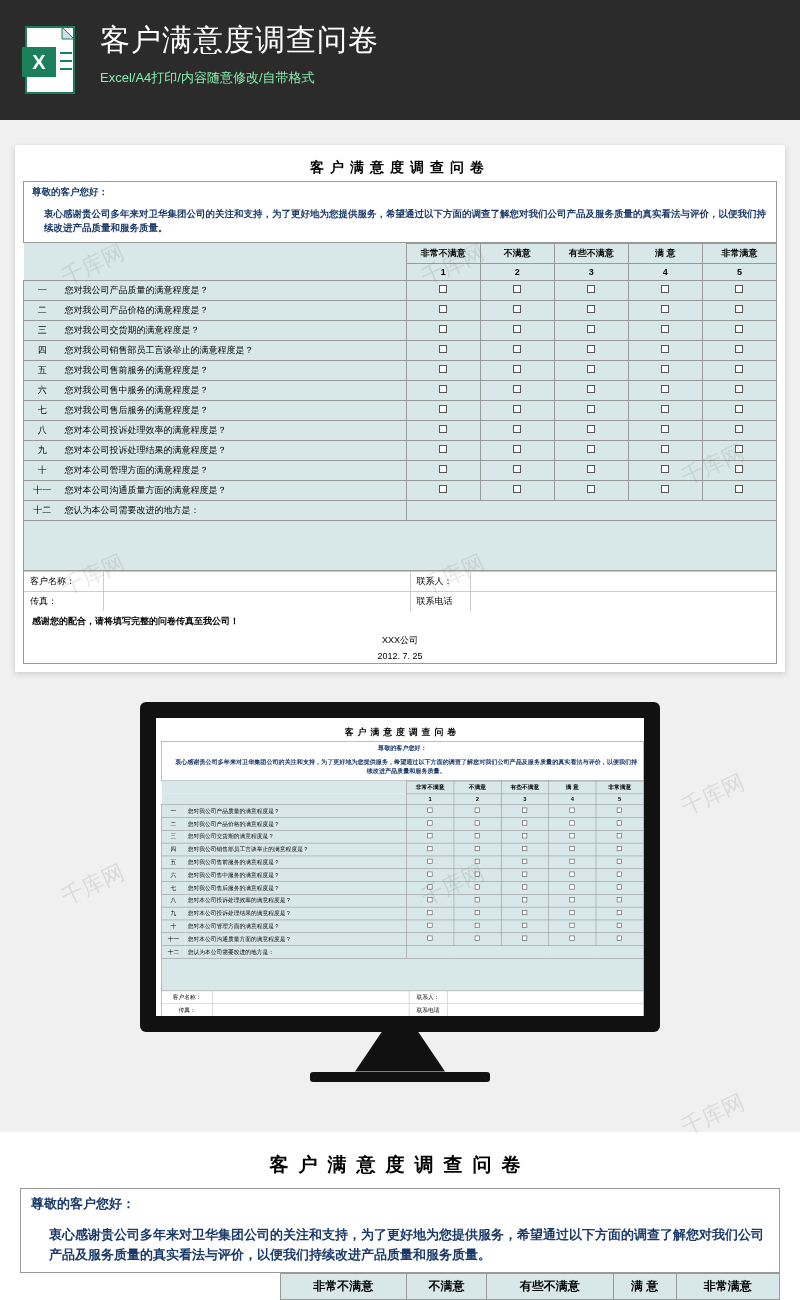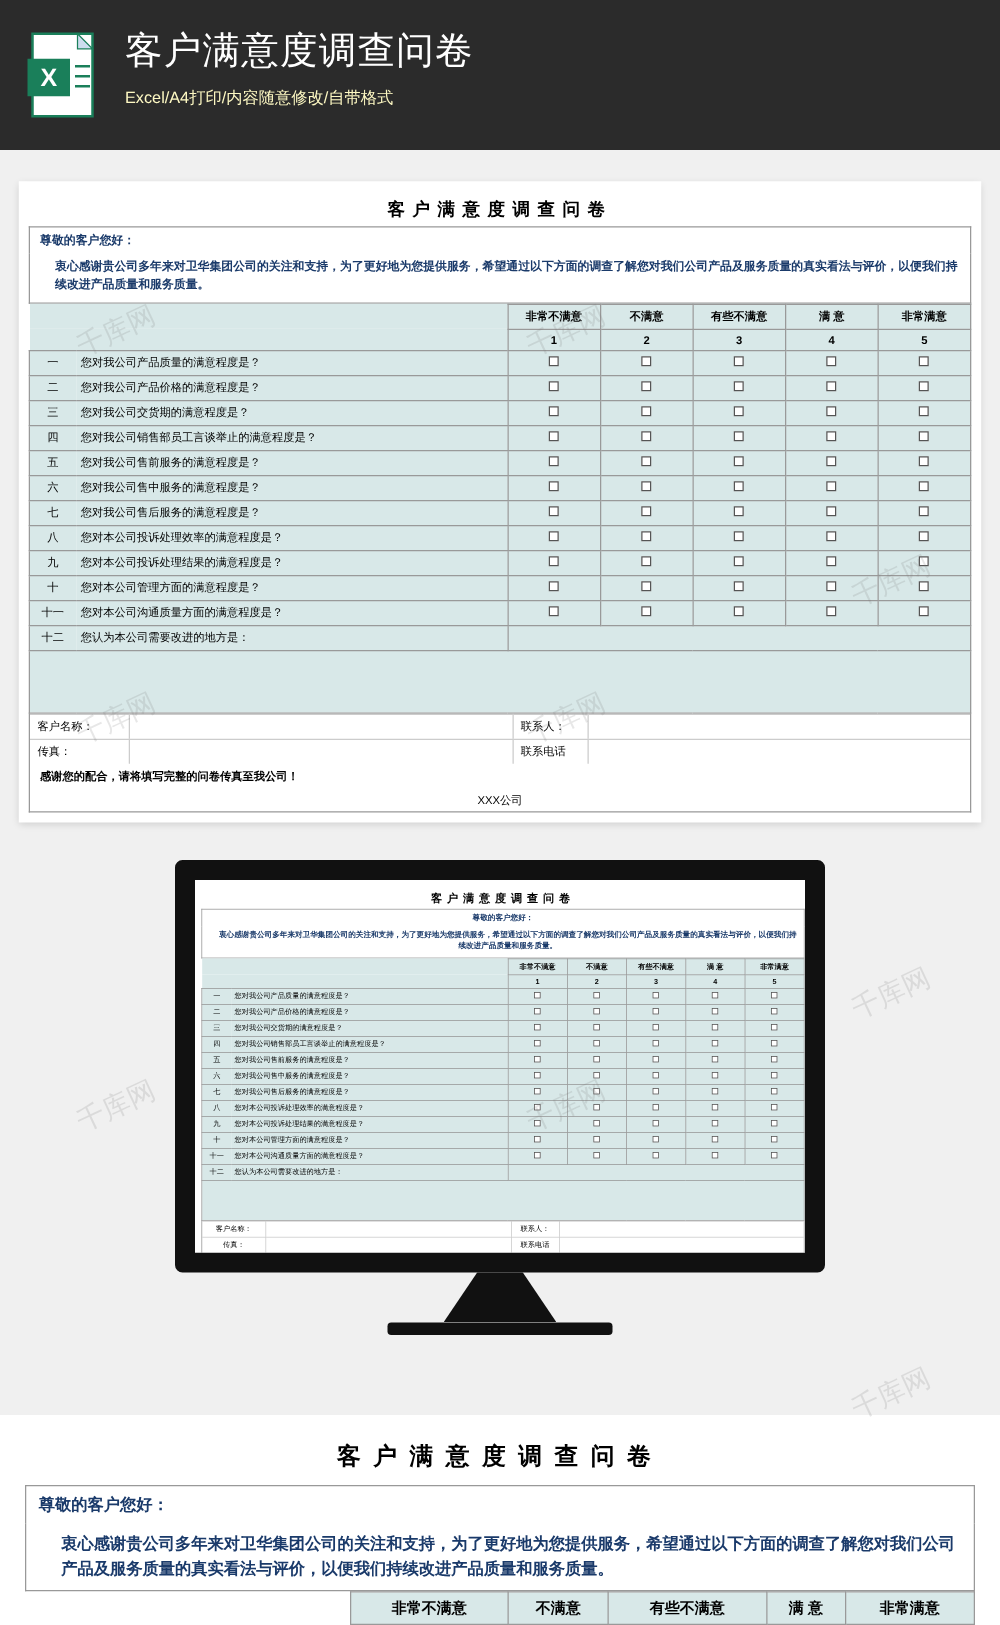--- a/index.html
+++ b/index.html
@@ -26,21 +26,21 @@
     height: 70px;
   }
   .header-title {
     font-size: 30px;
     font-weight: 400;
     letter-spacing: 1px;
     margin-bottom: 8px;
   }
   .header-sub {
     font-size: 13px;
-    color: #fef9c3;
+    color: #86efac;
   }
   .sheet-wrap {
     background: #fff;
     margin: 25px 15px 20px 15px;
     box-shadow: 0 2px 6px rgba(0,0,0,0.15);
     padding: 8px;
     font-size: 9px;
   }
   .sheet-title {
     text-align: center;
@@ -352,20 +352,21 @@
       <div style="flex:1"></div>
     </div>
     <div class="footer-row">
       <div style="flex:0 0 80px">传真：</div>
       <div style="flex:1"></div>
       <div style="flex:0 0 60px">联系电话</div>
       <div style="flex:1"></div>
     </div>
     <div class="thanks">感谢您的配合，请将填写完整的问卷传真至我公司！</div>
     <div class="sig">XXX公司</div>
+    <div class="sig">2012. 7. 25</div>
   </div>
 </div>
 
 <div class="monitor">
   <div class="monitor-screen">
     <div class="sheet-wrap">
       <div class="sheet-title">客户满意度调查问卷</div>
       <div class="greet">尊敬的客户您好：</div>
       <div class="intro">衷心感谢贵公司多年来对卫华集团公司的关注和支持，为了更好地为您提供服务，希望通过以下方面的调查了解您对我们公司产品及服务质量的真实看法与评价，以便我们持续改进产品质量和服务质量。</div>
       <table class="survey">

